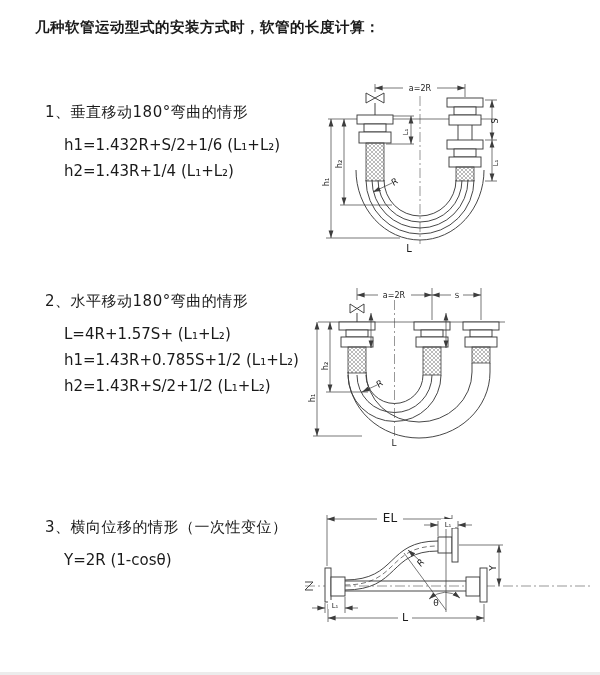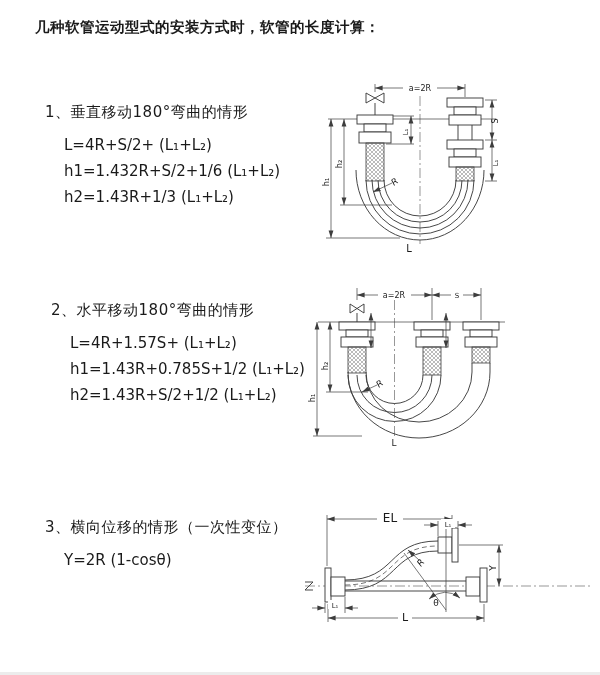--- a/index.html
+++ b/index.html
@@ -7,21 +7,21 @@
     position:relative; width:600px; height:675px; background:#fff;
     font-family:"DejaVu Sans","Liberation Sans",sans-serif; color:#1a1a1a; overflow:hidden;
   }
   .doc-title {
     position:absolute; left:35px; top:18px; margin:0;
     font-size:14.5px; font-weight:700; letter-spacing:0.5px;text-align:right;
   }
   .calc-section { position:absolute; left:45px; width:280px; }
   .calc-section h2 { margin:0 0 10px 0; font-size:15px; font-weight:400; letter-spacing:0.5px; }
   .formula { margin:0 0 0 19px; font-size:15px; font-weight:400; line-height:26px; white-space:nowrap; }
-  .s1 { top:103px; } .s2 { top:301px;margin-left:6px; } .s3 { top:518px; }
+  .s1 { top:103px; } .s2 { top:292px; } .s3 { top:518px; }
   .diag { position:absolute; }
   .d1 { left:310px; top:70px; }
   .d2 { left:305px; top:282px; }
   .d3 { left:300px; top:502px; }
   svg text { font-family:"DejaVu Sans","Liberation Sans",sans-serif; fill:#1a1a1a; }
   .draw  { stroke:#3d3d3d; stroke-width:0.95; fill:none; }
   .fit   { stroke:#3d3d3d; stroke-width:0.95; fill:#ffffff; }
   .braid { stroke:#3d3d3d; stroke-width:0.8; fill:url(#hatch); }
   .dim   { stroke:#3d3d3d; stroke-width:0.7; fill:none; }
   .cl    { stroke:#6b6b6b; stroke-width:0.7; fill:none; stroke-dasharray:10 3 2 3; }
@@ -30,23 +30,22 @@
 </style>
 </head>
 <body>
 
 <div class="page">
 
   <h1 class="doc-title">几种软管运动型式的安装方式时，软管的长度计算：</h1>
 
   <section class="calc-section s1">
     <h2>1、垂直移动180°弯曲的情形</h2>
-    <p class="formula">L=4R+S/2+ (L₁+L₂)</p>
     <p class="formula">h1=1.432R+S/2+1/6 (L₁+L₂)</p>
-    <p class="formula">h2=1.43R+1/3 (L₁+L₂)</p>
+    <p class="formula">h2=1.43R+1/4 (L₁+L₂)</p>
   </section>
 
   <section class="calc-section s2">
     <h2>2、水平移动180°弯曲的情形</h2>
     <p class="formula">L=4R+1.57S+ (L₁+L₂)</p>
     <p class="formula">h1=1.43R+0.785S+1/2 (L₁+L₂)</p>
     <p class="formula">h2=1.43R+S/2+1/2 (L₁+L₂)</p>
   </section>
 
   <section class="calc-section s3">

